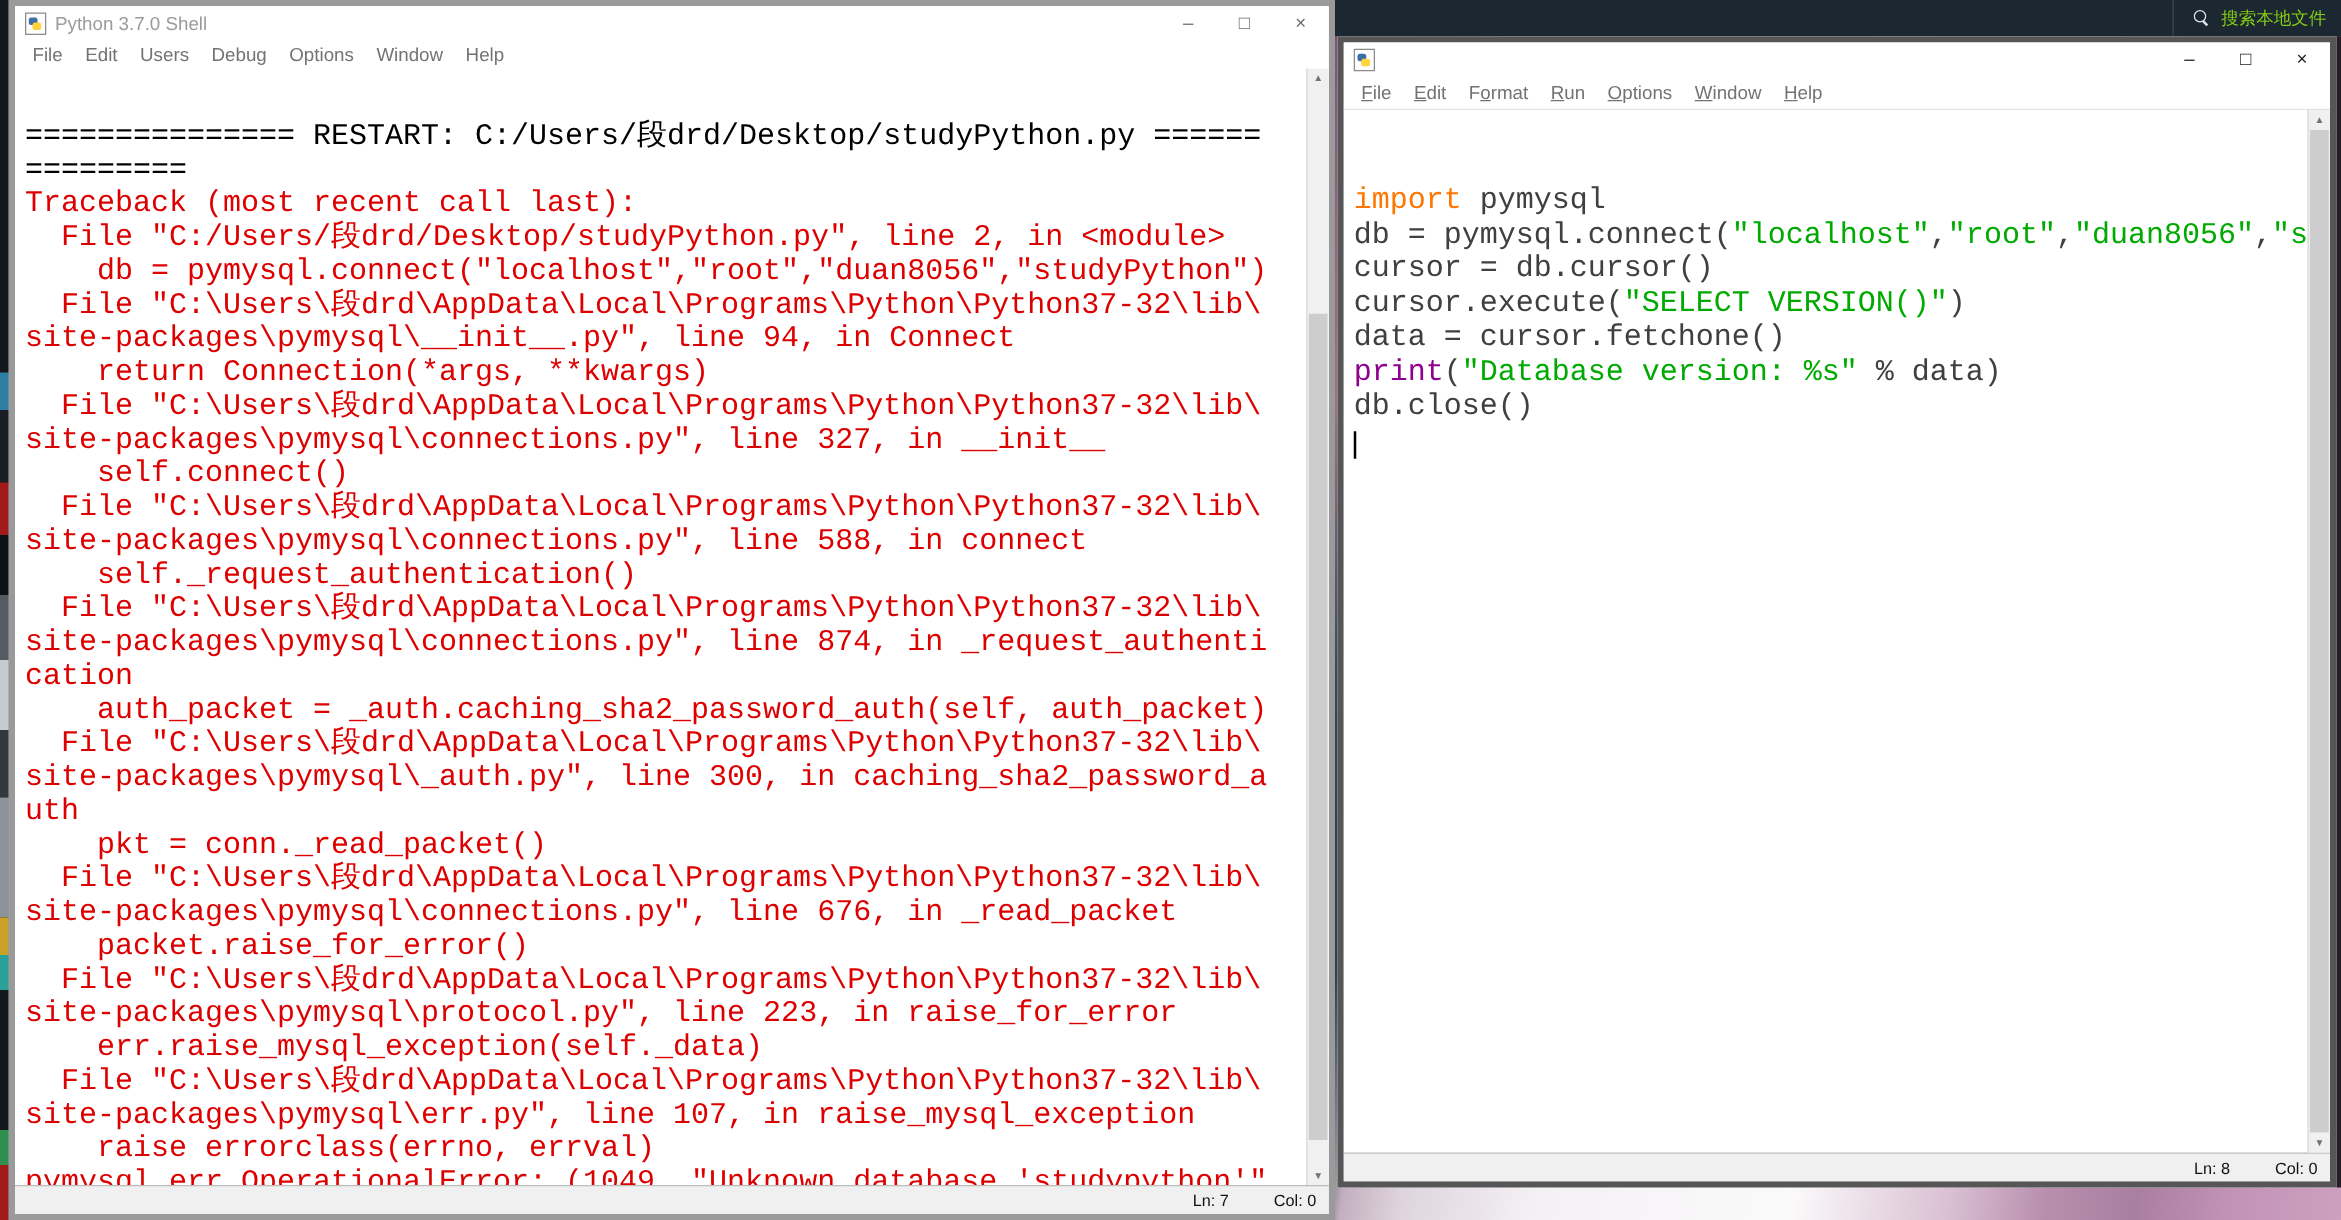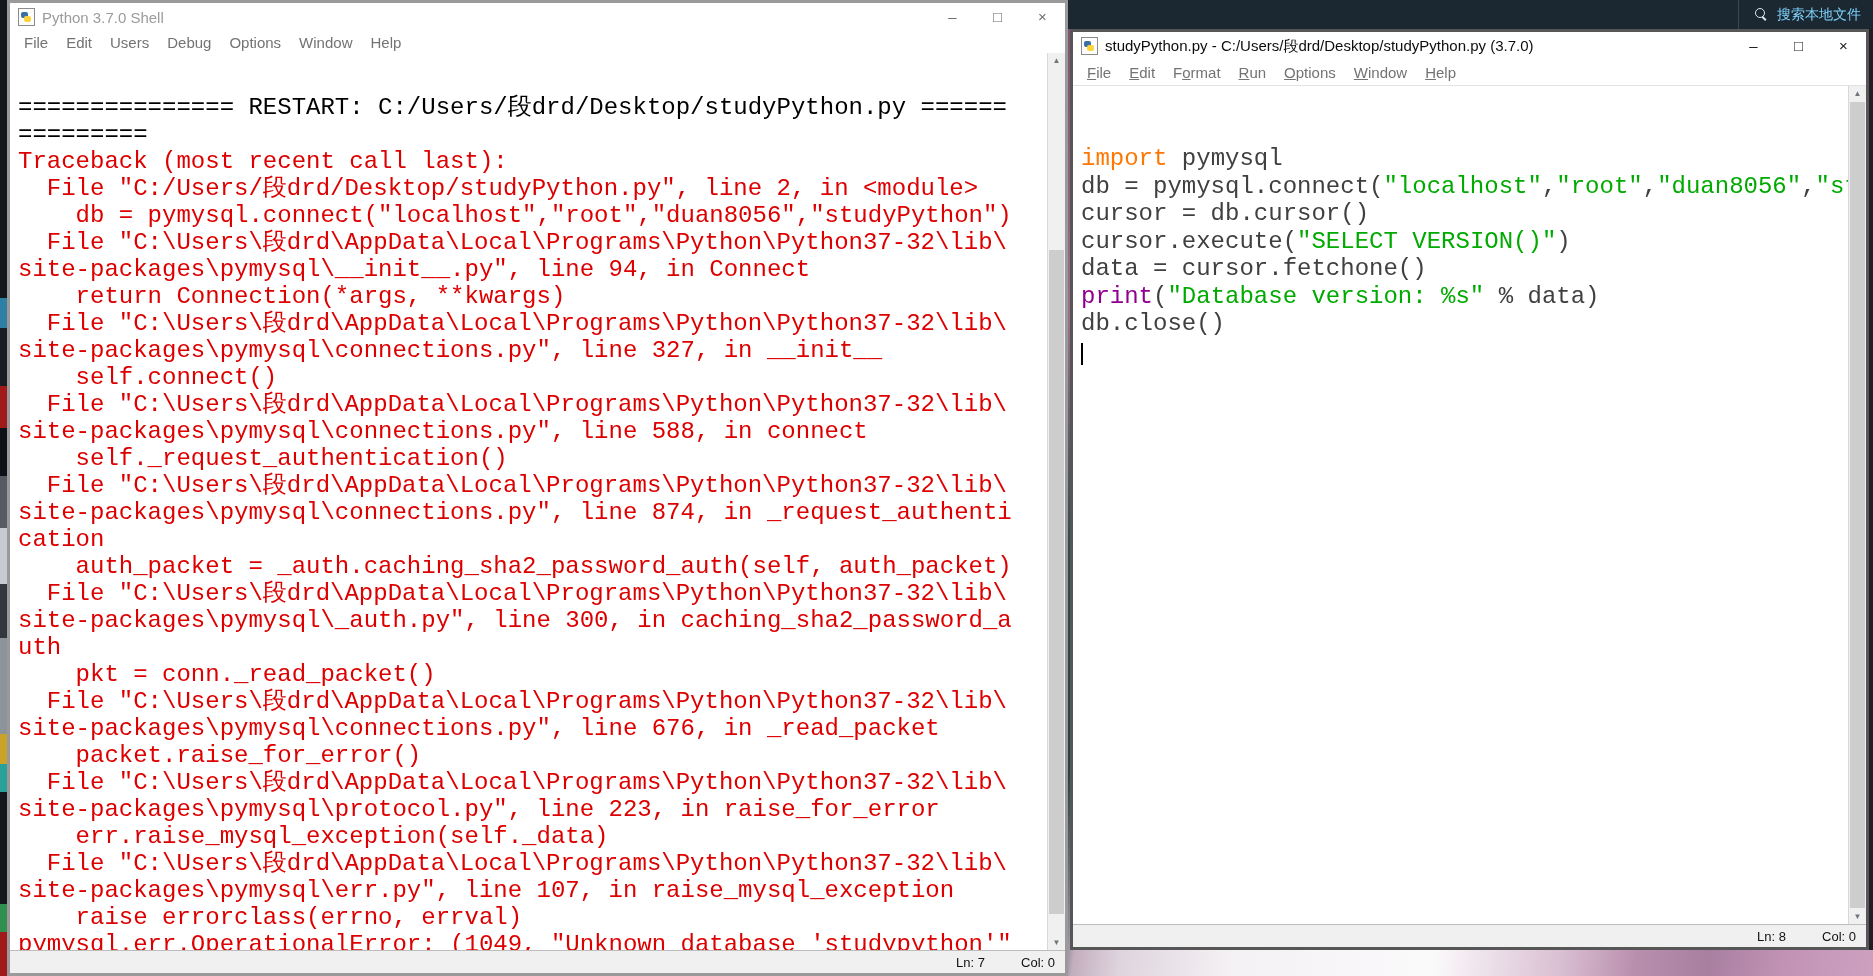--- a/index.html
+++ b/index.html
@@ -7,31 +7,31 @@
           font-family:"Liberation Sans",sans-serif;}
 
   
   .edge-strip{position:absolute;left:0;top:0;width:7px;height:976px;display:flex;flex-direction:column;}
   .edge-seg{width:7px;flex:none;}
 
   
   .topbar{position:absolute;left:1068px;top:0;width:805px;height:29px;background:#1b2731;
           display:flex;align-items:center;justify-content:flex-end;}
   .searchbox{display:flex;align-items:center;gap:9px;height:29px;padding:0 12px 0 16px;
-             border-left:1px solid #3c4952;color:#7dd3fc;font-size:14px;}
+             border-left:1px solid #3c4952;color:#84cc16;font-size:14px;}
 
   
   .wallpaper{position:absolute;left:1068px;top:29px;width:805px;height:947px;
      background:linear-gradient(97deg,#7d5570 0%,#9c7189 4%,#2f4a52 7%,#254048 10%,
        #c3aebf 13%,#ded4dd 18%,#f4f1f4 30%,#fbfafb 52%,#d9bfd2 66%,#b98fae 74%,
        #a97fa0 82%,#c192b4 90%,#cda0c0 100%);}
   .right-sliver{position:absolute;left:1869px;top:29px;width:4px;height:921px;background:#241d26;}
 
   
-  .win{position:absolute;background:#fff;border:3px solid #a21caf;box-sizing:border-box;
+  .win{position:absolute;background:#fff;border:5px solid #a21caf;box-sizing:border-box;
        display:flex;flex-direction:column;}
   .titlebar{height:28px;flex:none;display:flex;align-items:center;gap:7px;padding-left:8px;background:#fff;}
   .tb-title{font-size:15px;white-space:nowrap;overflow:hidden;}
   .tb-btns{margin-left:auto;display:flex;align-items:center;height:100%;}
   .tb-btn{width:45px;text-align:center;font-size:15px;line-height:28px;}
   .menubar{flex:none;display:flex;align-items:center;padding-left:5px;font-size:15px;color:#737373;background:#fff;}
   .mitem{padding:2px 9px;white-space:pre;}
   .mitem u{text-decoration:underline;}
   .body-row{flex:1;display:flex;min-height:0;background:#fff;}
   .txt{flex:1;overflow:hidden;position:relative;font-family:"Liberation Mono",monospace;
@@ -108,21 +108,20 @@
 
   <div class="wallpaper"></div>
   <div class="right-sliver"></div>
 
   <div class="win" id="editwin">
     <div class="titlebar">
       <span class="appicon">
           <span class="py-b"></span>
           <span class="py-y"></span>
         </span>
-      <span class="tb-title">studyPython.py - C:/Users/段drd/Desktop/studyPython.py (3.7.0)</span>
       <span class="tb-btns">
         <span class="tb-btn">–</span>
         <span class="tb-btn">□</span>
         <span class="tb-btn">×</span>
       </span>
     </div>
     <div class="menubar" id="editMenu">
         <span class="mitem"><u>F</u>ile</span>
         <span class="mitem"><u>E</u>dit</span>
         <span class="mitem">F<u>o</u>rmat</span>

